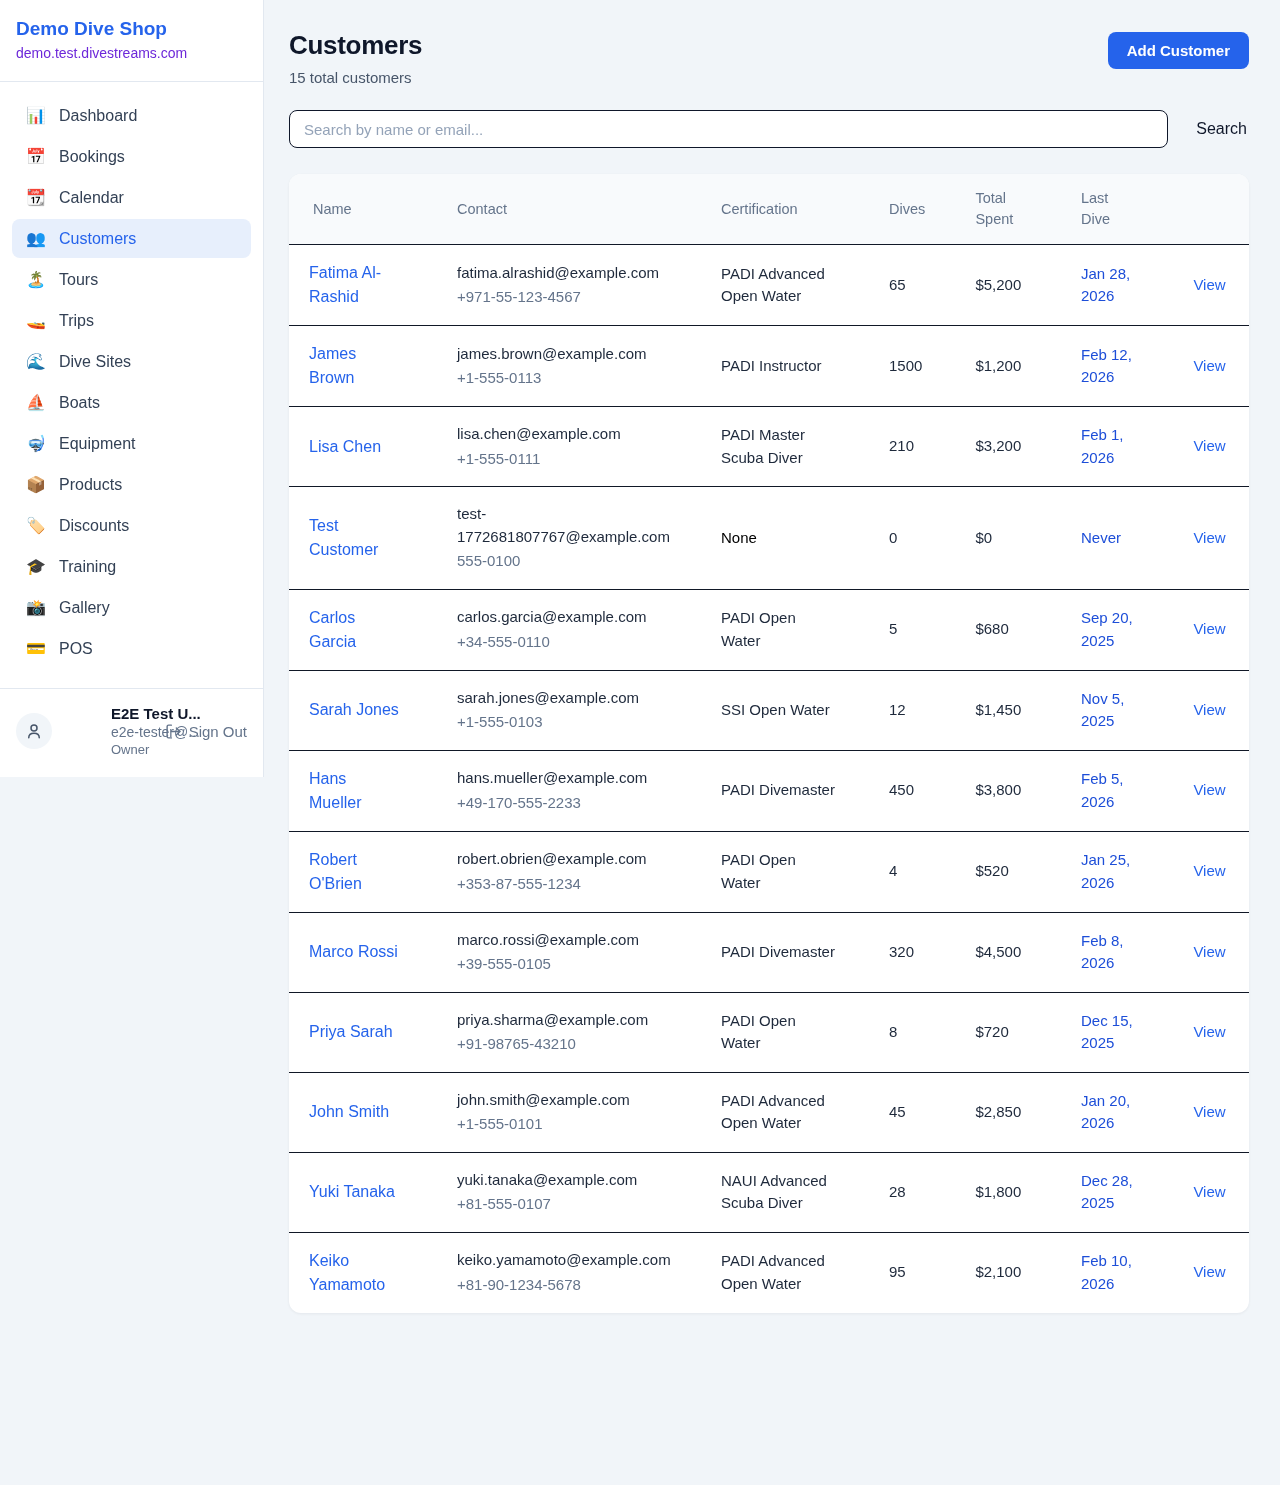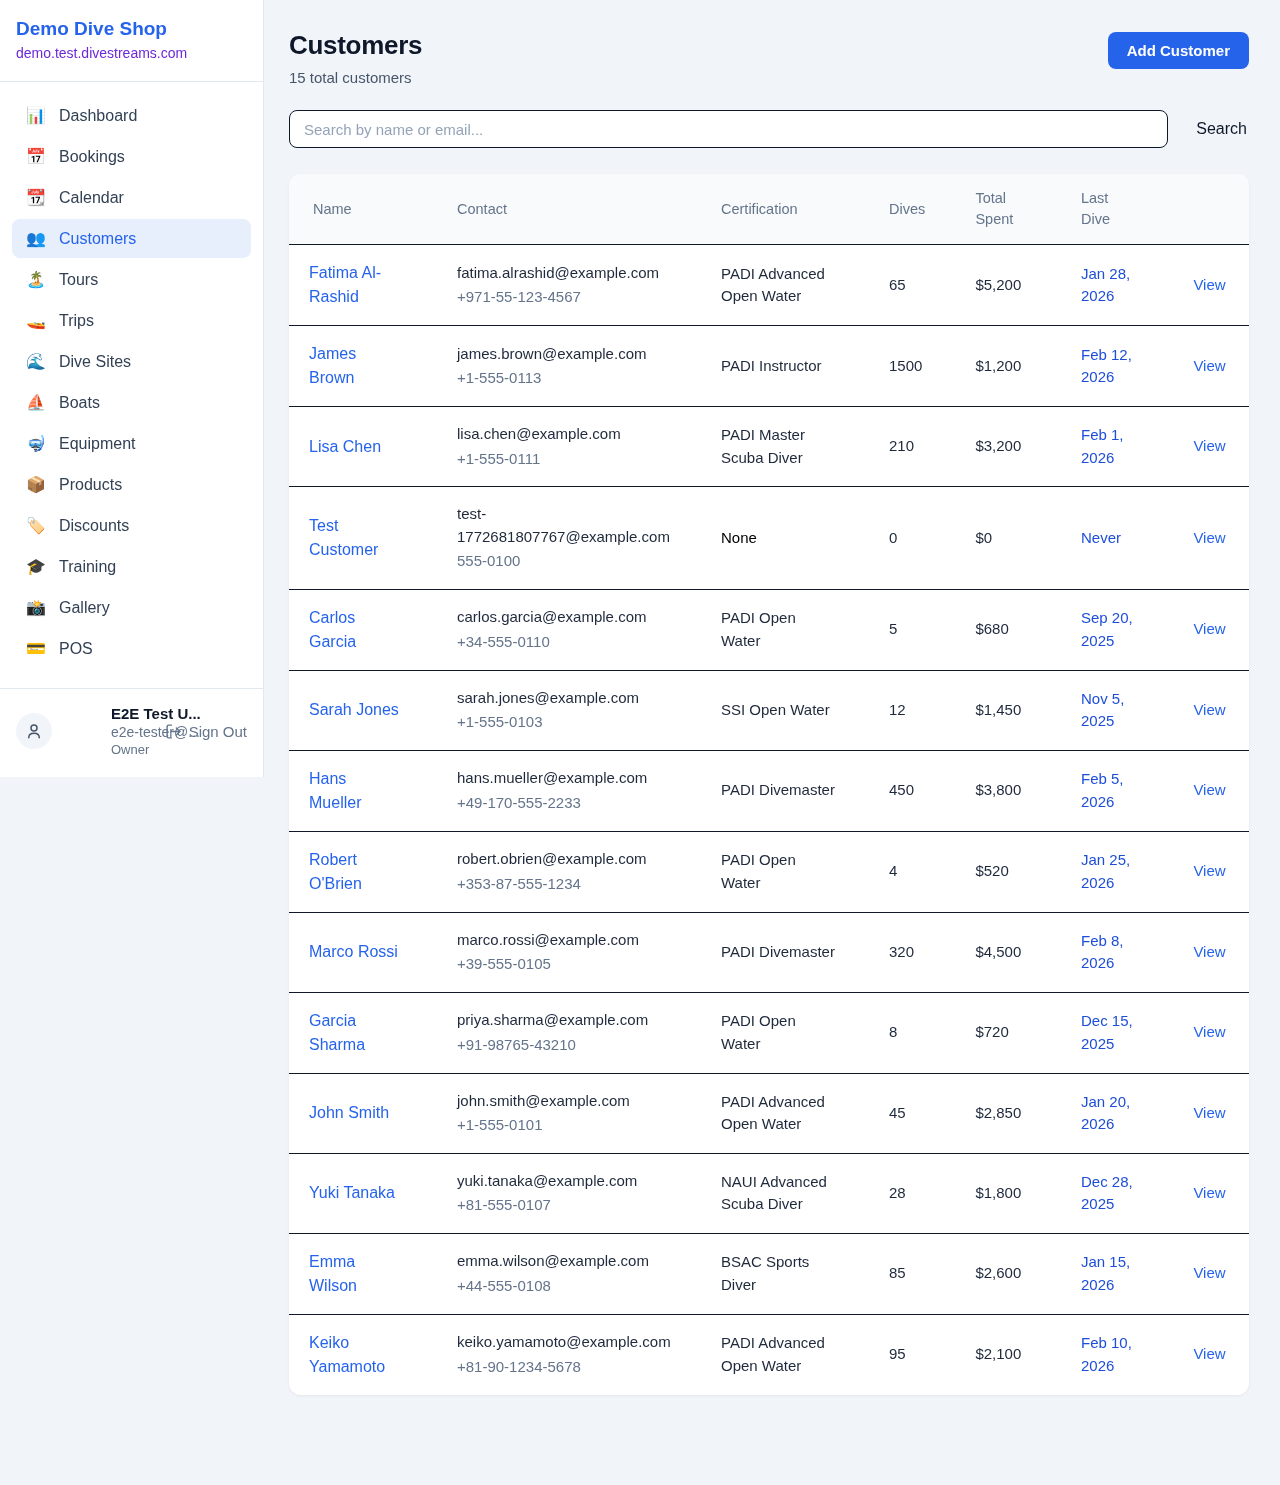--- a/index.html
+++ b/index.html
@@ -362,21 +362,21 @@
               <div class="contact-email">marco.rossi@example.com</div>
               <div class="contact-phone">+39-555-0105</div>
             </td>
             <td><span class="cert">PADI Divemaster</span></td>
             <td class="dives">320</td>
             <td class="spent">$4,500</td>
             <td class="last-dive">Feb 8, 2026</td>
             <td><a href="#" class="view-link">View</a></td>
           </tr>
           <tr>
-            <td><a href="#" class="name-link">Garcia Sharma</a></td>
+            <td><a href="#" class="name-link">Priya Sarah</a></td>
             <td>
               <div class="contact-email">priya.sharma@example.com</div>
               <div class="contact-phone">+91-98765-43210</div>
             </td>
             <td><span class="cert">PADI Open Water</span></td>
             <td class="dives">8</td>
             <td class="spent">$720</td>
             <td class="last-dive">Dec 15, 2025</td>
             <td><a href="#" class="view-link">View</a></td>
           </tr>
@@ -398,32 +398,20 @@
               <div class="contact-email">yuki.tanaka@example.com</div>
               <div class="contact-phone">+81-555-0107</div>
             </td>
             <td><span class="cert">NAUI Advanced Scuba Diver</span></td>
             <td class="dives">28</td>
             <td class="spent">$1,800</td>
             <td class="last-dive">Dec 28, 2025</td>
             <td><a href="#" class="view-link">View</a></td>
           </tr>
           <tr>
-            <td><a href="#" class="name-link">Emma Wilson</a></td>
-            <td>
-              <div class="contact-email">emma.wilson@example.com</div>
-              <div class="contact-phone">+44-555-0108</div>
-            </td>
-            <td><span class="cert">BSAC Sports Diver</span></td>
-            <td class="dives">85</td>
-            <td class="spent">$2,600</td>
-            <td class="last-dive">Jan 15, 2026</td>
-            <td><a href="#" class="view-link">View</a></td>
-          </tr>
-          <tr>
             <td><a href="#" class="name-link">Keiko Yamamoto</a></td>
             <td>
               <div class="contact-email">keiko.yamamoto@example.com</div>
               <div class="contact-phone">+81-90-1234-5678</div>
             </td>
             <td><span class="cert">PADI Advanced Open Water</span></td>
             <td class="dives">95</td>
             <td class="spent">$2,100</td>
             <td class="last-dive">Feb 10, 2026</td>
             <td><a href="#" class="view-link">View</a></td>

